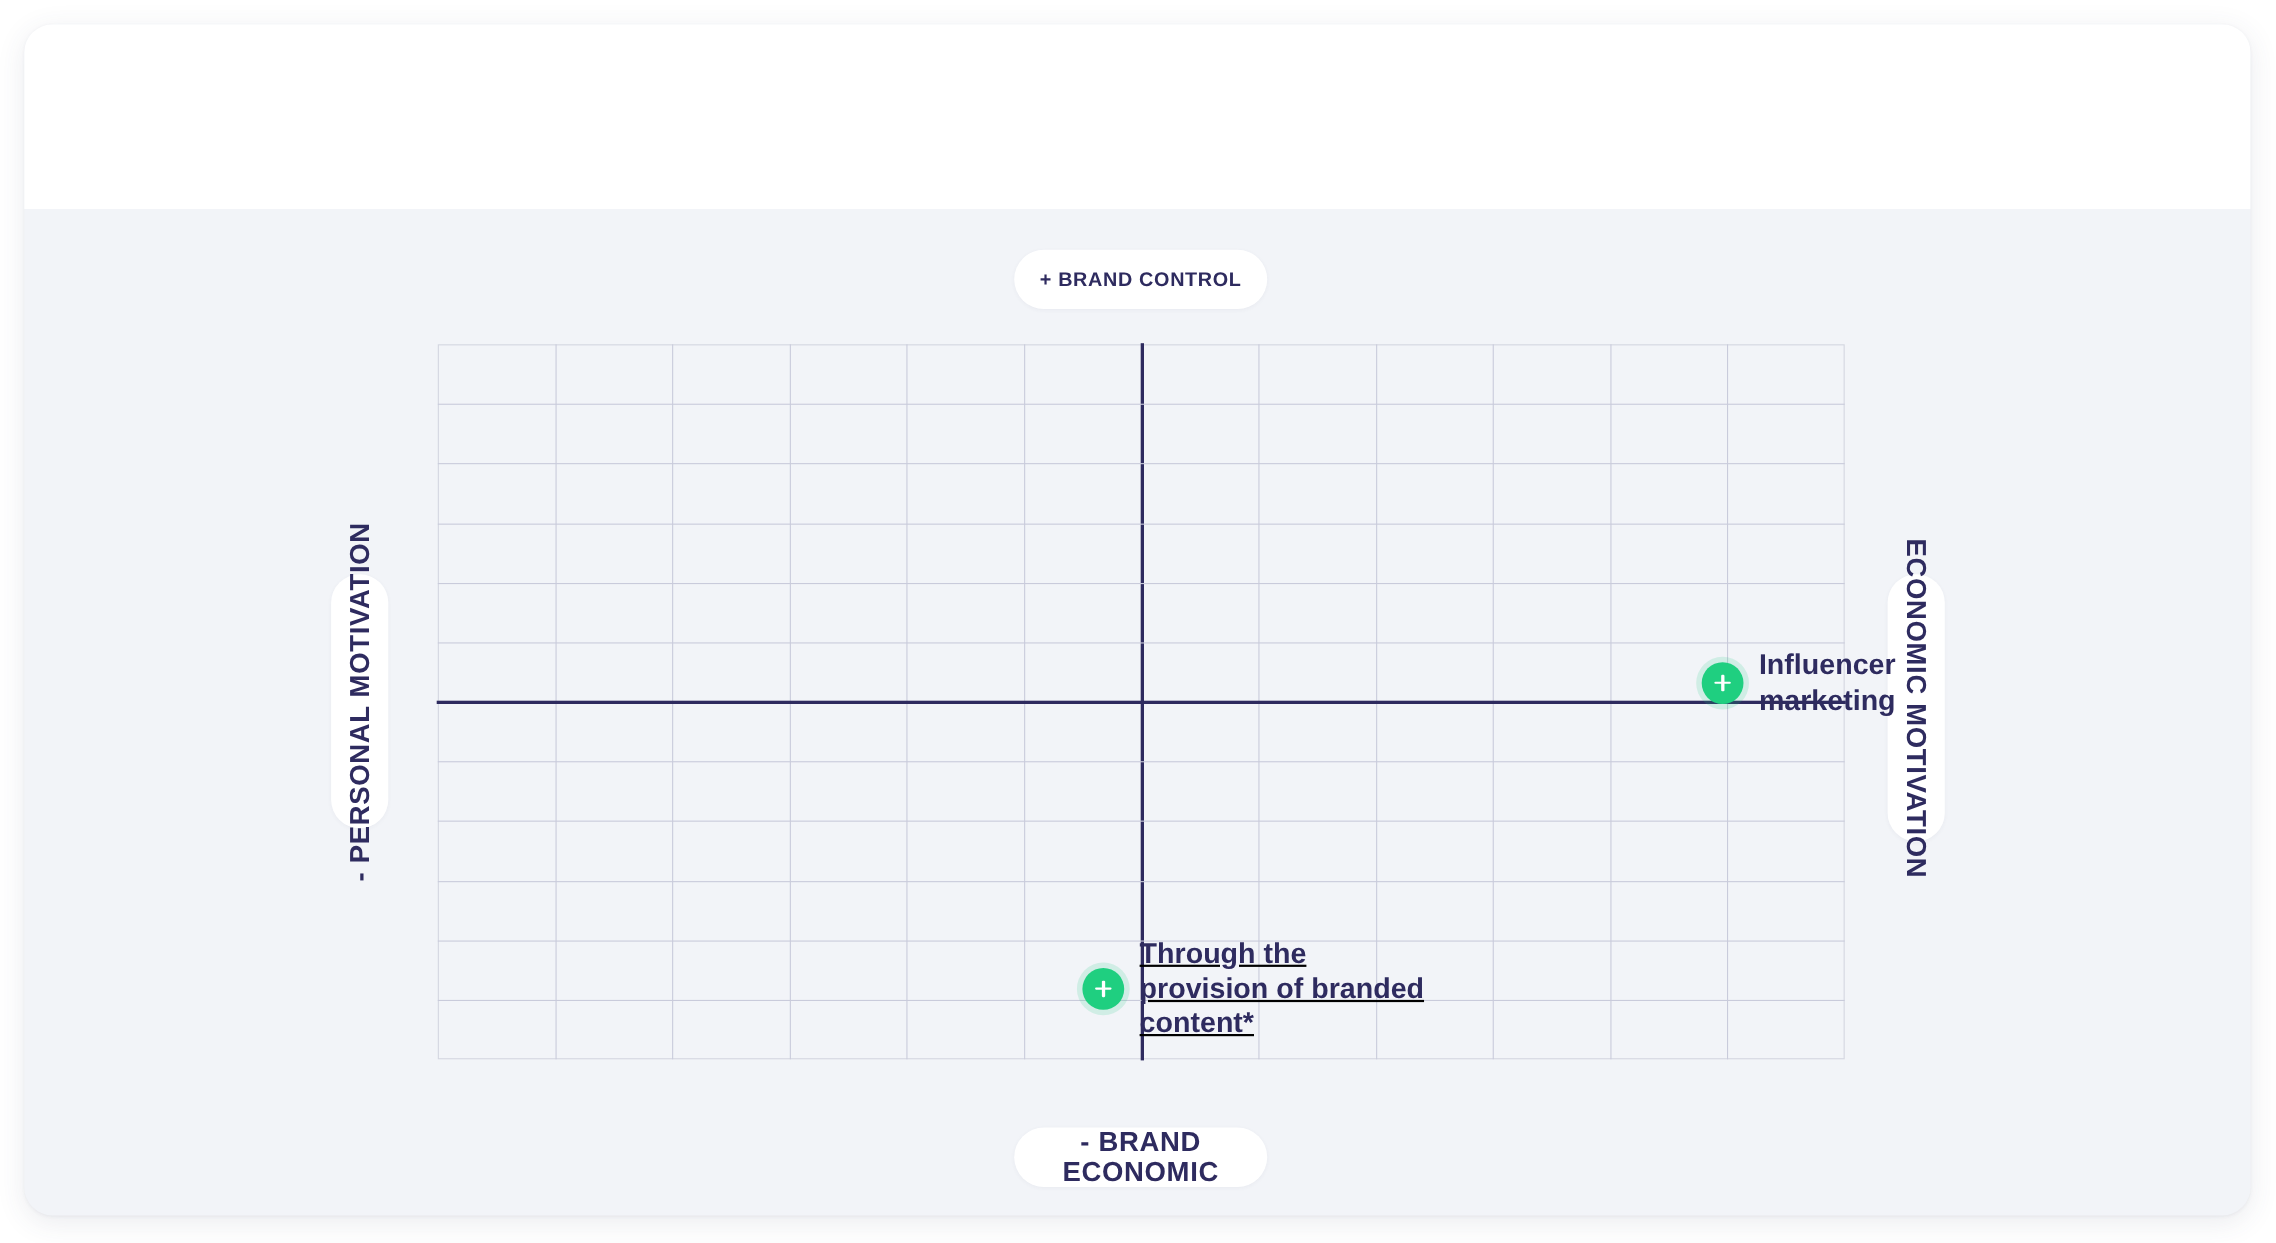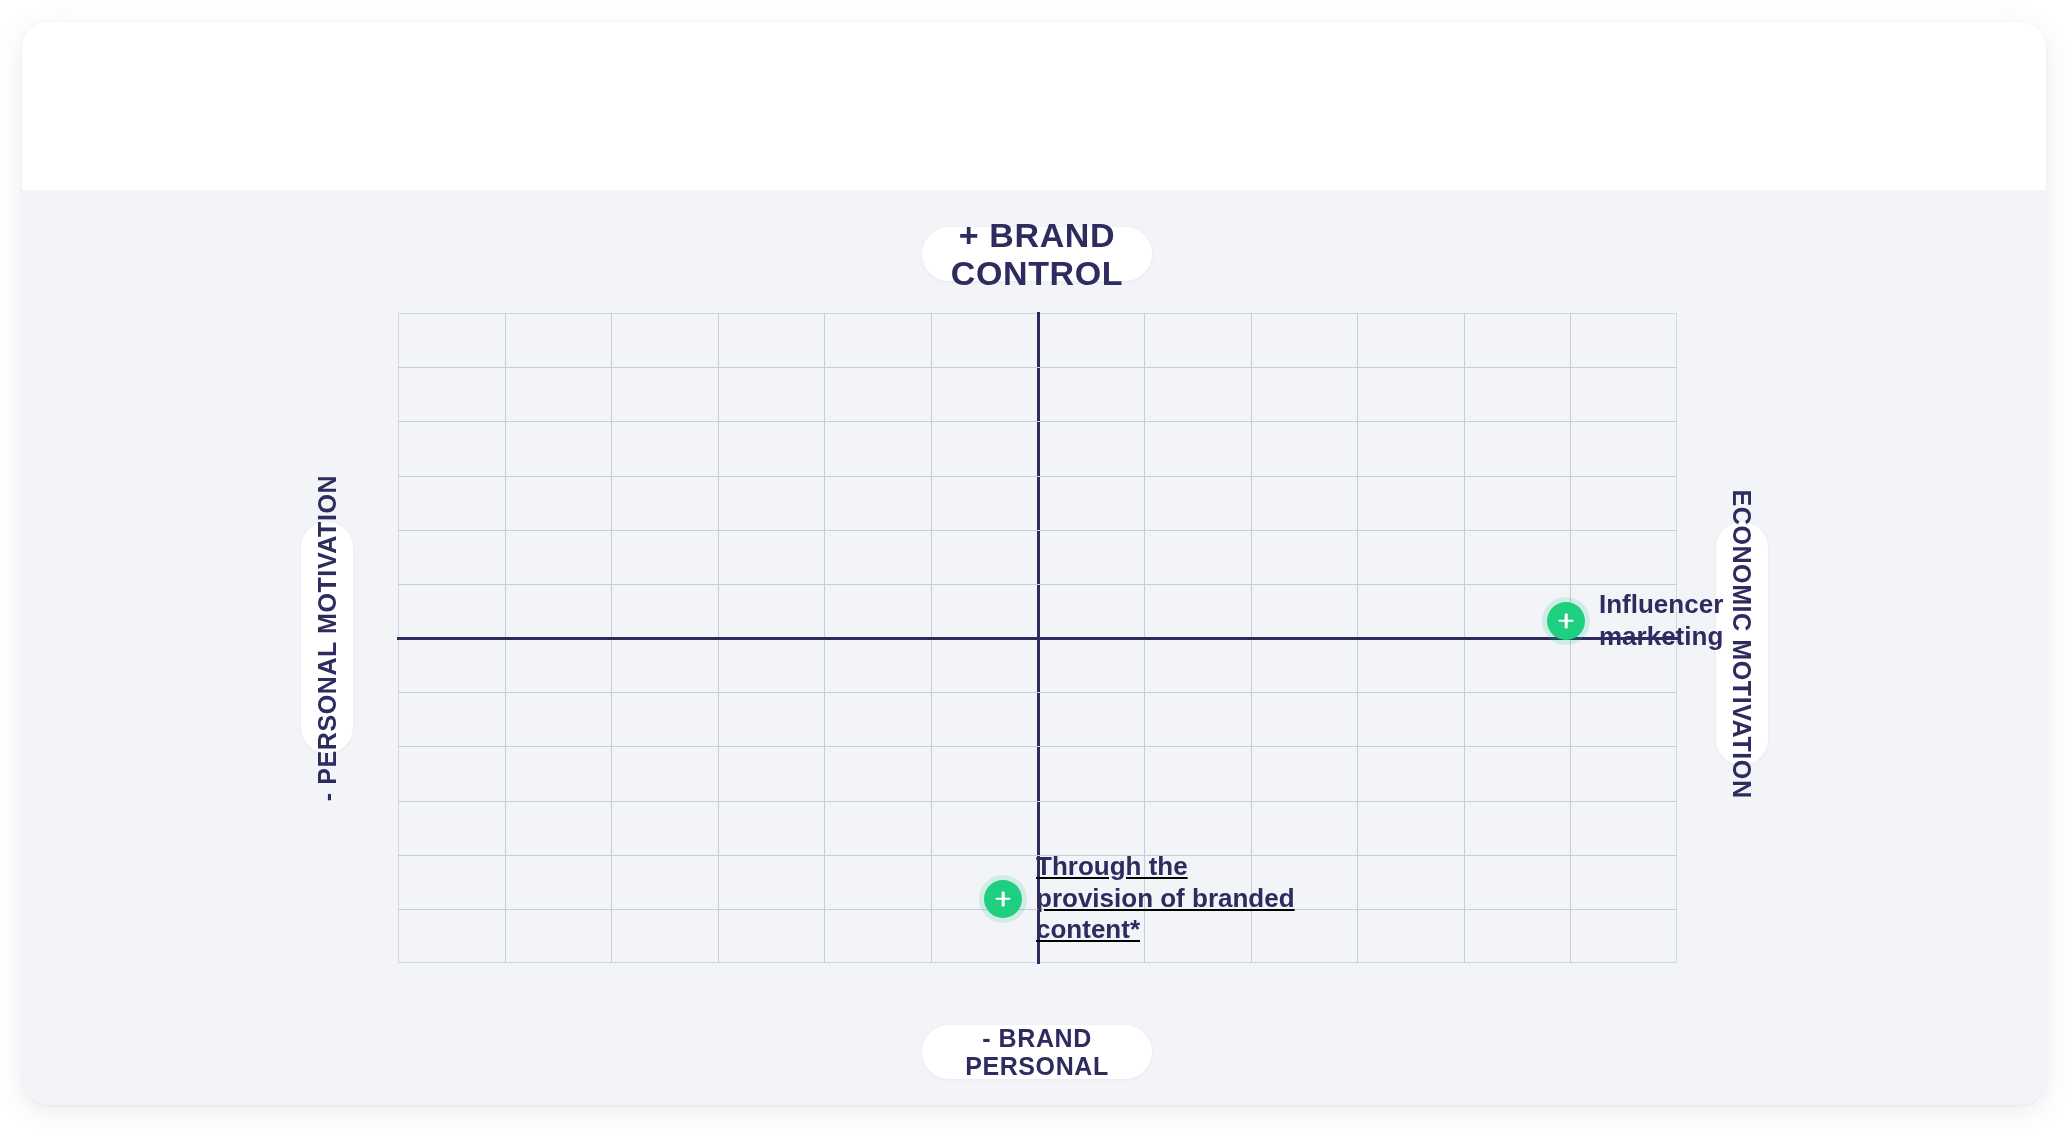--- a/index.html
+++ b/index.html
@@ -96,21 +96,21 @@
     align-items: center;
     justify-content: center;
     box-shadow: 0 1px 4px rgba(60, 66, 97, 0.05);
   }
 
   .pill-top {
     left: 900px;   
     top: 205px;    
     width: 230px;
     height: 54px;
-    font-size: 34px;
+    font-size: 18px;
     line-height: 1.12;
   }
 
   .pill-bottom {
     left: 900px;
     top: 1003px;
     width: 230px;
     height: 54px;
     font-size: 25px;
     line-height: 1.12;
@@ -193,21 +193,21 @@
 
     <div class="card-header"></div>
 
     <div class="pill pill-top">
       <span>+ BRAND
 CONTROL</span>
     </div>
 
     <div class="pill pill-bottom">
       <span>- BRAND
-PERSONAL</span>
+ECONOMIC</span>
     </div>
 
     <div class="pill pill-left">
       <span class="rot">- PERSONAL
 MOTIVATION</span>
     </div>
 
     <div class="pill pill-right">
       <span class="rot">ECONOMIC
 MOTIVATION</span>

